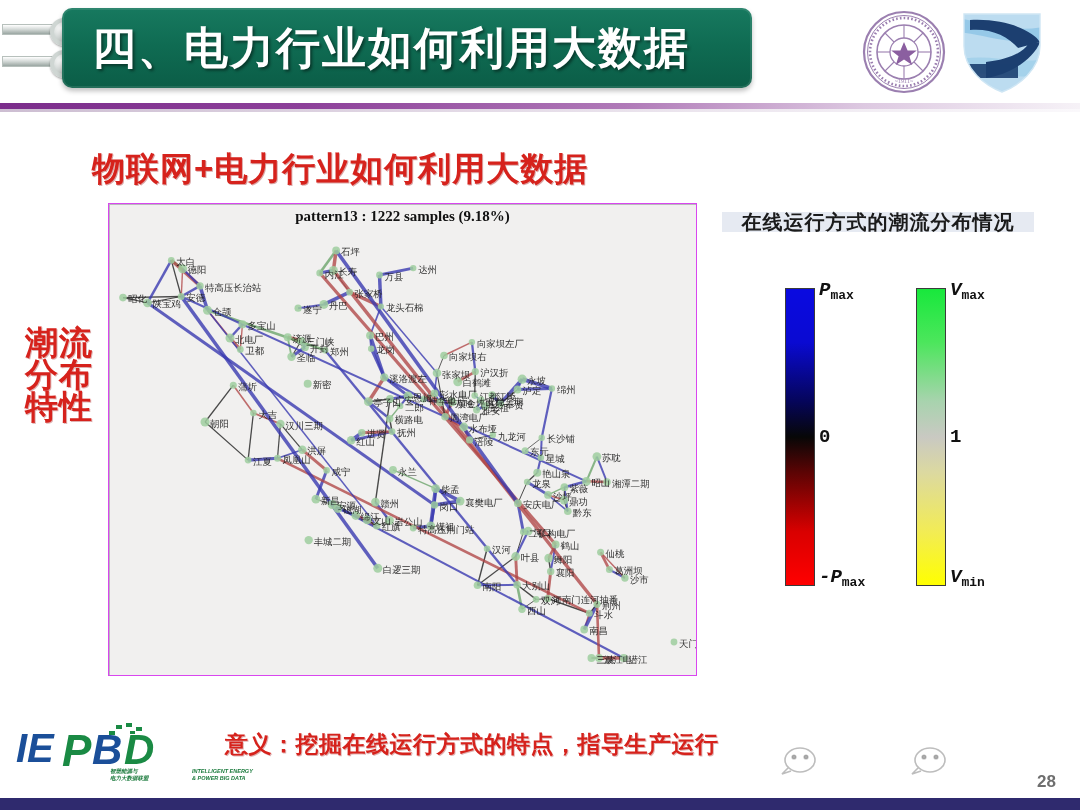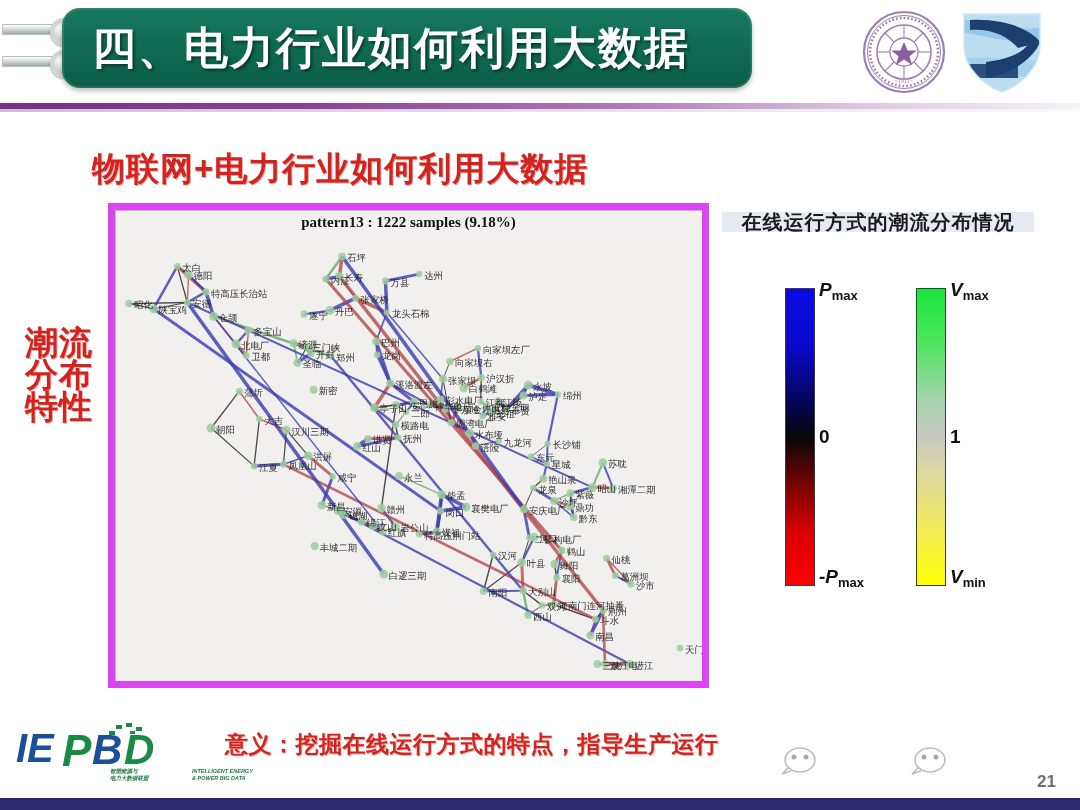--- a/index.html
+++ b/index.html
@@ -8,21 +8,21 @@
     background:#ffffff;
     font-family:"Liberation Sans","DejaVu Sans",sans-serif;
   }
 
   
   #header { position:absolute; left:0; top:0; width:1080px; height:103px; }
 
   .banner {
     position:absolute; left:62px; top:8px; width:690px; height:80px;
     background:linear-gradient(180deg,#17795f 0%,#0f6b52 48%,#0b5d47 100%);
-    border-radius:18px;
+    border-radius:10px;
     box-shadow:0 3px 5px rgba(0,0,0,.25), inset 0 0 0 2px rgba(255,255,255,.10);
   }
   .banner-title {
     position:absolute; left:30px; top:5px; width:640px; height:70px;
     color:#ffffff; font-size:44px; font-weight:bold; line-height:70px;
     letter-spacing:2px; white-space:nowrap;
     text-shadow:2px 2px 3px rgba(0,0,0,.45);
   }
 
   
@@ -65,21 +65,21 @@
     font-size:33px; font-weight:bold; color:#d6221c; line-height:32px;
     text-align:center; letter-spacing:1px;
     text-shadow:1px 1px 0 rgba(150,0,0,.3);
   }
   .side-label div { white-space:nowrap; }
 
   
   #panel {
     position:absolute; left:108px; top:203px; width:587px; height:471px;
     background:#f1f0ef;
-    border:7px solid #d946ef;
+    border:1px solid #d946ef;
     box-shadow:1px 1px 0 #b9b8bd inset;
     overflow:hidden;
   }
   .panel-title {
     position:absolute; left:0; top:4px; width:587px; text-align:center;
     font-family:"Liberation Serif","DejaVu Serif",serif;
     font-size:15px; font-weight:bold; color:#111;
   }
   #graph { position:absolute; left:0; top:26px; width:587px; height:444px; }
   #graph svg { display:block; }
@@ -104,21 +104,21 @@
   #cbarP { left:785px; top:288px; }
   #cbarV { left:916px; top:288px; }
   #cbarP .cbar { left:0; top:0;
     background:linear-gradient(180deg,#0a0ae0 0%,#0a0ad2 18%,#05055a 38%,#070707 50%,#5c0404 62%,#d90000 82%,#ff0000 100%);
   }
   #cbarV .cbar { left:0; top:0;
     background:linear-gradient(180deg,#18e83c 0%,#4ce65c 18%,#a8d3ae 38%,#c9c9c2 50%,#dcd9a0 62%,#f2ec55 82%,#ffff00 100%);
   }
   .cb-label {
     position:absolute; white-space:nowrap;
-    font-family:Liberation Sans, sans-serif;
+    font-family:Liberation Mono, monospace;
     color:#111;
   }
   .cb-label .v { font-size:19px; font-style:italic; font-weight:bold; }
   .cb-label .s { font-size:13px; font-weight:bold; vertical-align:-4px; }
   .cb-label.num { font-size:19px; font-weight:bold; }
 
   #cbarP .lb-top  { left:34px; top:-9px; }
   #cbarP .lb-mid  { left:34px; top:138px; }
   #cbarP .lb-bot  { left:34px; top:278px; }
   #cbarV .lb-top  { left:34px; top:-9px; }
@@ -698,14 +698,14 @@
       <ellipse cx="152" cy="20" rx="15" ry="12"></ellipse>
       <path d="M140 28 L134 34 L143 31"></path>
       <circle cx="16" cy="17" r="1.8" fill="rgba(90,90,90,.45)"></circle>
       <circle cx="28" cy="17" r="1.8" fill="rgba(90,90,90,.45)"></circle>
       <circle cx="146" cy="17" r="1.8" fill="rgba(90,90,90,.45)"></circle>
       <circle cx="158" cy="17" r="1.8" fill="rgba(90,90,90,.45)"></circle>
     </g>
   </svg>
 </div>
 
-<div class="page-num">21</div>
+<div class="page-num">28</div>
 <div class="bottom-bar"></div>
 
 </body></html>

